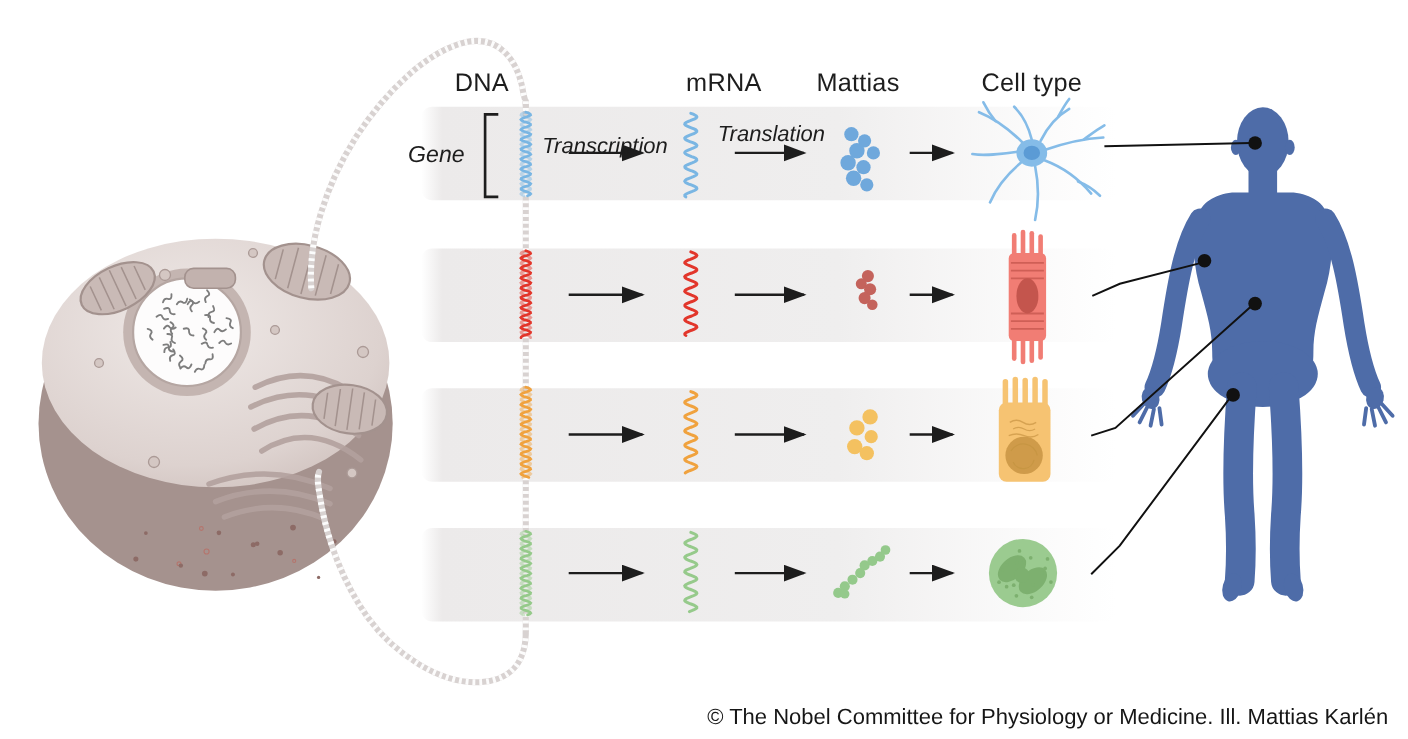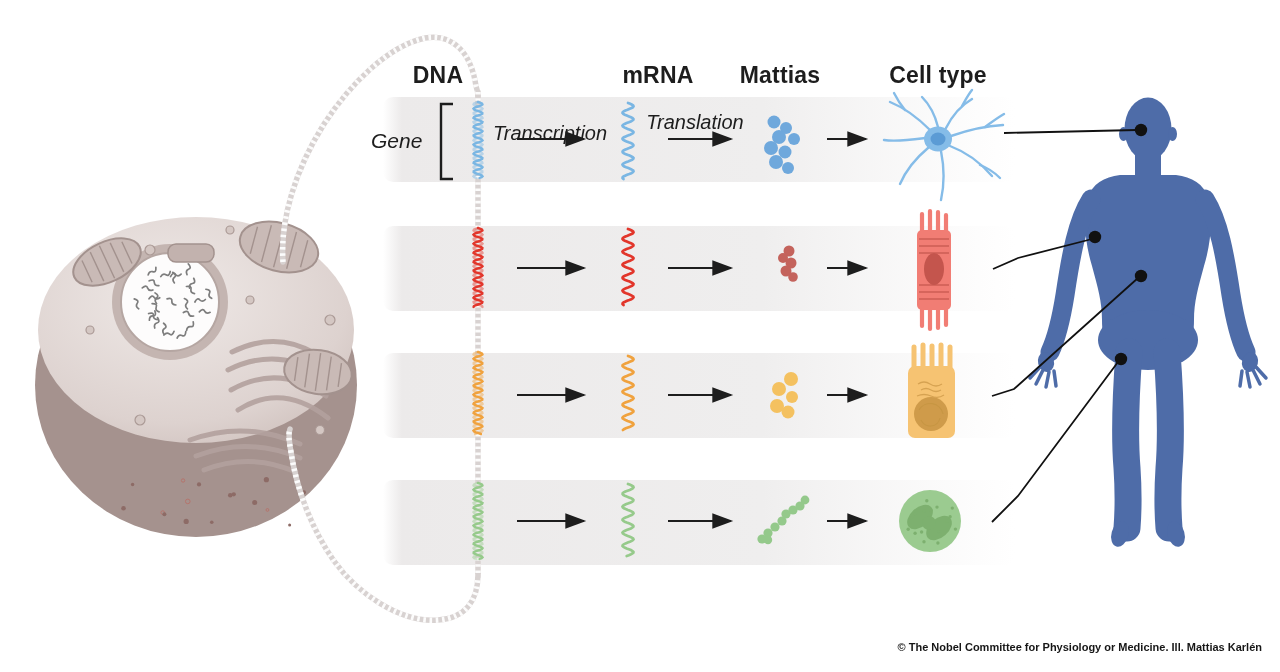--- a/index.html
+++ b/index.html
@@ -1,23 +1,23 @@
 <!DOCTYPE html>
 <html style="--ink: #1d1d1d; --band: #ededec; --strand: #d8d2d1; --bodyblue: #4e6ca8; --cell_light: #e7dfdd; --cell_mid: #cfc2be; --cell_dark: #a5928e; --organelle: #b9a8a4; --chrom: #7d7d7d; --s0: #7ab6e3; --c0: #85bce8; --d0: #5b9bd5; --p0: #6fa8dc; --s1: #e2362b; --c1: #f17d74; --d1: #c4554d; --p1: #c4635c; --s2: #f0a23e; --c2: #f6c372; --d2: #cf9b4a; --p2: #f4c160; --s3: #96ca8b; --c3: #9bcb90; --d3: #7db06f; --p3: #94c98b;"><head>
 <meta charset="utf-8">
 <style>
   html,body{margin:0;padding:0;background:#fff;}
   #stage{position:relative;width:1280px;height:672px;background:#fff;overflow:hidden;
          font-family:"Liberation Sans",sans-serif;color:#1d1d1d;}
   svg{position:absolute;left:0;top:0;}
   .txt{position:absolute;color:var(--ink);}
-  .hdr{font-weight:700;font-size:23px;text-align:center;letter-spacing:.2px;}
+  .hdr{font-weight:400;font-size:23px;text-align:center;letter-spacing:.2px;}
   .it{font-style:italic;}
   .note{font-size:20px;line-height:1.16;text-align:center;color:#242424;}
-  .credit{font-size:11px;color:#161616;font-weight:bold;}
+  .credit{font-size:20px;color:#161616;}
   
   .sb{stroke:var(--strand);stroke-width:5.5;fill:none;stroke-linecap:round;}
   .st{stroke:#fff;stroke-width:5.5;fill:none;stroke-dasharray:2.6 3.6;stroke-linecap:butt;opacity:.92;}
   .w{fill:none;stroke-width:2.4;stroke-linecap:round;}
   .w2{opacity:.45;}
   .mw{fill:none;stroke-width:2.7;stroke-linecap:round;}
   .arrow{stroke:var(--ink);stroke-width:2.2;}
   .conn{stroke:#111;stroke-width:1.8;fill:none;}
   .dot{fill:#111;}
   .bracket{stroke:#1d1d1d;stroke-width:2.4;fill:none;}
@@ -376,17 +376,17 @@
 </svg>
 
 
 <div class="txt hdr" style="left:398px;top:62px;width:80px;">DNA</div>
 <div class="txt hdr" style="left:616px;top:62px;width:84px;">mRNA</div>
 <div class="txt hdr" style="left:734px;top:62px;width:92px;">Mattias</div>
 <div class="txt hdr" style="left:888px;top:62px;width:100px;">Cell type</div>
 
 <div class="txt it" style="left:371px;top:129px;width:60px;font-size:21px;">Gene</div>
 <div class="txt it" style="left:493px;top:122px;width:122px;font-size:20px;text-align:left;">Transcription</div>
-<div class="txt it" style="left:640px;top:111px;width:110px;font-size:20px;text-align:center;">Translation</div>
+<div class="txt it" style="left:640px;top:111px;width:110px;font-size:20px;text-align:right;">Translation</div>
 
 <div class="txt credit" style="right:18px;top:641px;text-align:right;">© The Nobel Committee for Physiology or Medicine. Ill. Mattias Karlén</div>
 
 </div>
 
 </body></html>

